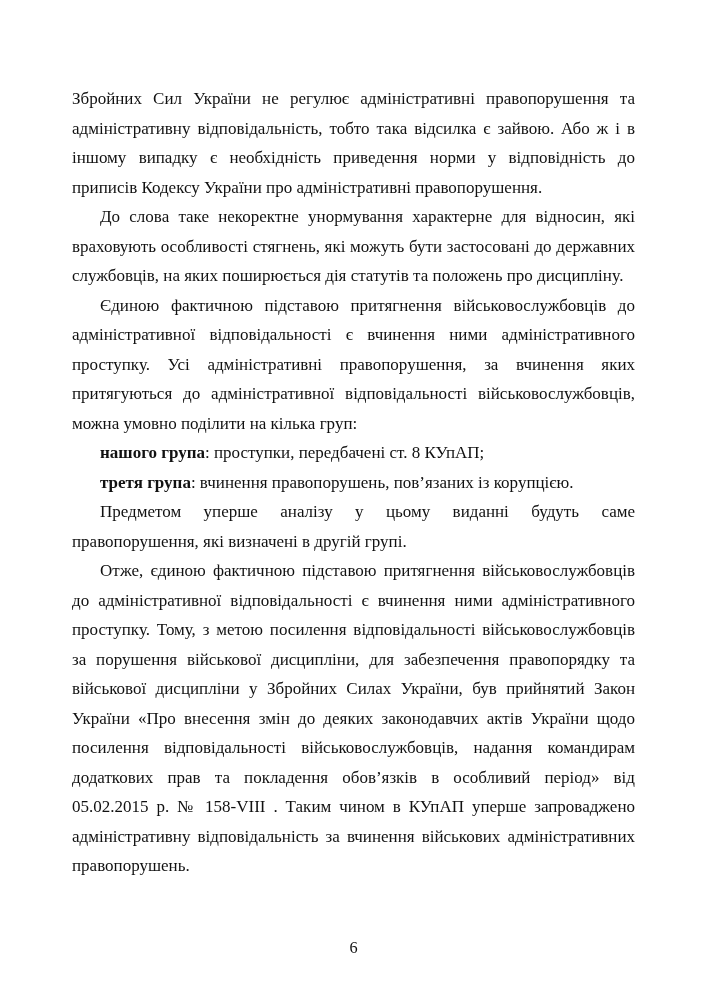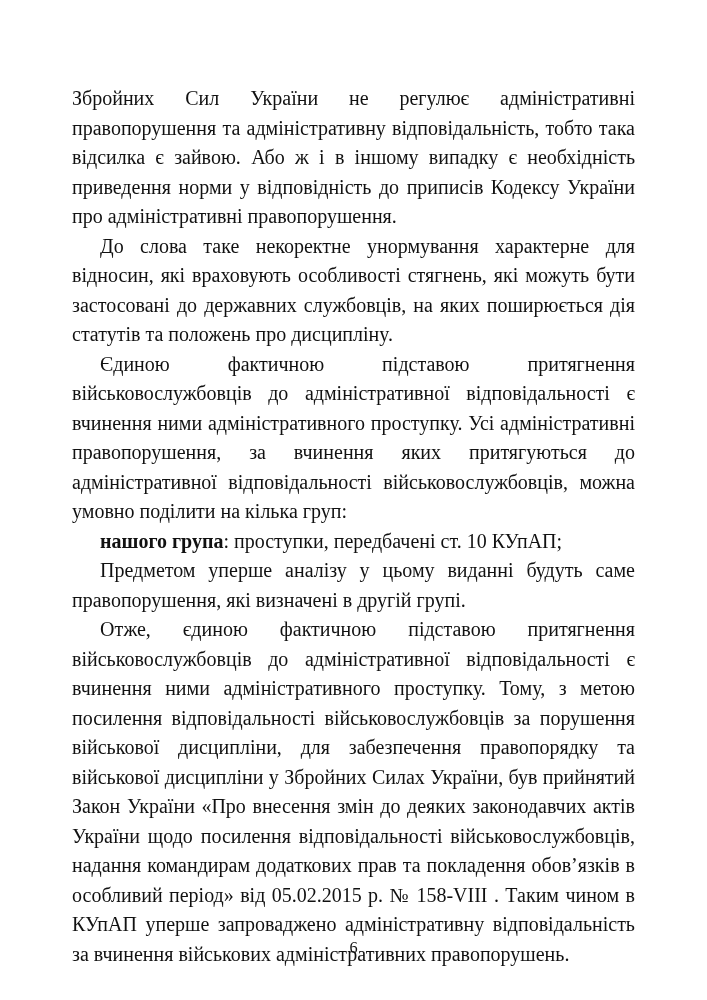--- a/index.html
+++ b/index.html
@@ -15,21 +15,21 @@
     box-sizing: border-box;
     font-family: "Liberation Serif", "DejaVu Serif", serif;
     color: #000000;
     overflow: hidden;
   }
   .body-text {
     position: absolute;
     left: 72px;
     top: 84px;
     width: 563px;
-    font-size: 20px;
+    font-size: 17px;
     line-height: 29.5px;
     text-align: justify;
     text-justify: inter-word;
     color: #111111;
   }
   .body-text p {
     margin: 0;
     text-indent: 0;
   }
   .body-text p.indent {
@@ -50,18 +50,19 @@
   }
 </style>
 </head>
 <body>
 
 <div class="page">
   <div class="body-text" id="body-text">
       <p><span>Збройних Сил України не регулює адміністративні правопорушення та адміністративну відповідальність, тобто така відсилка є зайвою. Або ж і в іншому випадку є необхідність приведення норми у відповідність до приписів Кодексу України про адміністративні правопорушення.</span></p>
       <p class="indent"><span>До слова таке некоректне унормування характерне для відносин, які враховують особливості стягнень, які можуть бути застосовані до державних службовців, на яких поширюється дія статутів та положень про дисциплінy.</span></p>
       <p class="indent"><span>Єдиною фактичною підставою притягнення військовослужбовців до адміністративної відповідальності є вчинення ними адміністративного проступку. Усі адміністративні правопорушення, за вчинення яких притягуються до адміністративної відповідальності військовослужбовців, можна умовно поділити на кілька груп:</span></p>
-      <p class="indent"><b>нашого група</b><span>: проступки, передбачені ст. 10 КУпАП;</span></p>
+      <p class="indent"><b>нашого група</b><span>: проступки, передбачені ст. 8 КУпАП;</span></p>
+      <p class="indent"><b>третя група</b><span>: вчинення правопорушень, пов’язаних із корупцією.</span></p>
       <p class="indent"><span>Предметом уперше аналізу у цьому виданні будуть саме правопорушення, які визначені в другій групі.</span></p>
       <p class="indent"><span>Отже, єдиною фактичною підставою притягнення військовослужбовців до адміністративної відповідальності є вчинення ними адміністративного проступку. Тому, з метою посилення відповідальності військовослужбовців за порушення військової дисципліни, для забезпечення правопорядку та військової дисципліни у Збройних Силах України, був прийнятий Закон України «Про внесення змін до деяких законодавчих актів України щодо посилення відповідальності військовослужбовців, надання командирам додаткових прав та покладення обов’язків в особливий період» від 05.02.2015 р. № 158-VIII . Таким чином в КУпАП уперше запроваджено адміністративну відповідальність за вчинення військових адміністративних правопорушень.</span></p>
     </div>
   <div class="page-number">6</div>
 </div>
 
 </body></html>

